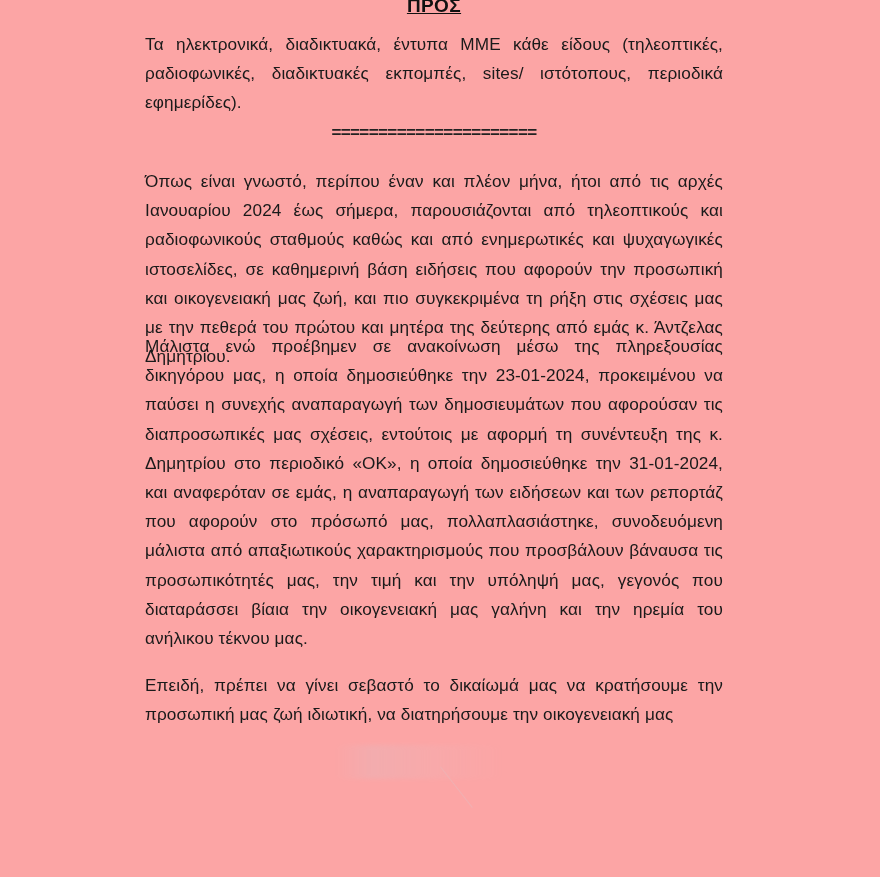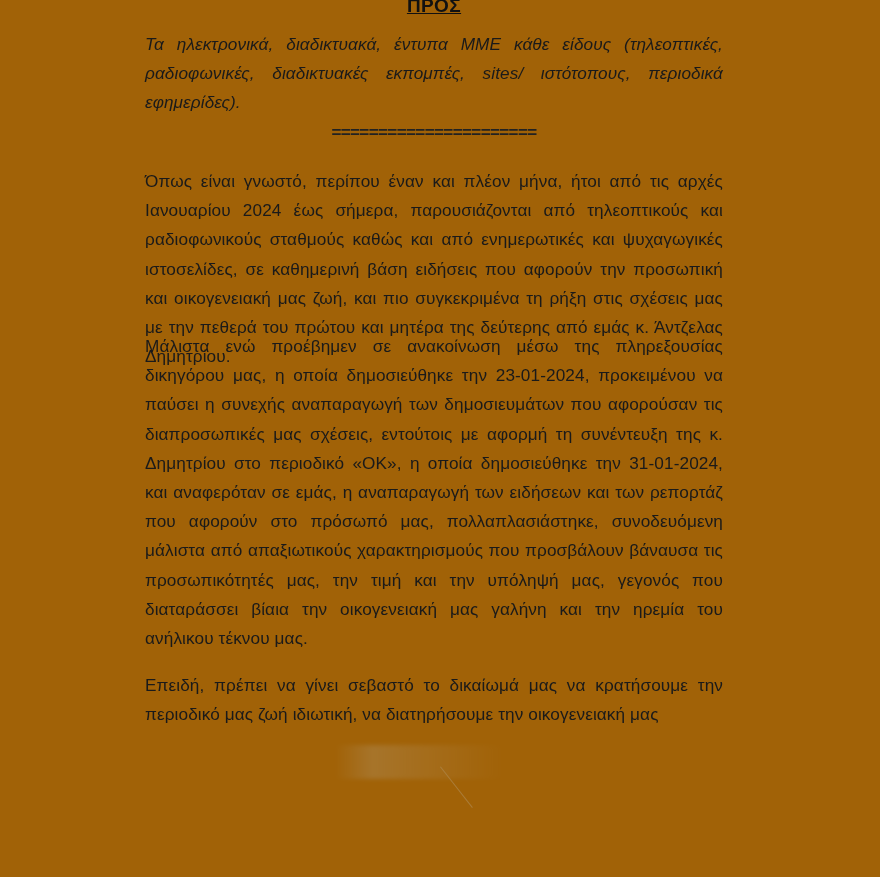--- a/index.html
+++ b/index.html
@@ -13,21 +13,21 @@
     overflow: hidden;
     font-family: "Liberation Sans", "DejaVu Sans", sans-serif;
     color: #161616;
     position: relative;
   }
 
   .page {
     position: relative;
     width: 880px;
     height: 877px;
-    background: #a16207;
+    background: #fca5a5;
     overflow: hidden;
   }
 
   
   .scan-artifact {
     position: absolute;
     left: 300px;
     top: 745px;
     width: 300px;
     height: 120px;
@@ -101,21 +101,21 @@
     text-align: center;
     letter-spacing: -0.6px;
     font-weight: 700;
     color: #222;
     margin: 0;
     white-space: nowrap;
     overflow: hidden;
   }
 
   
-  #addressee-block { position: absolute; left: 0; top: 30px;  width: 578px; font-style: italic; }
+  #addressee-block { position: absolute; left: 0; top: 30px;  width: 578px; }
   #separator-block { position: absolute; left: 0; top: 122px; width: 578px; }
   #para-1-block    { position: absolute; left: 0; top: 149px; width: 578px; margin-top: 18px; }
   #para-2-block    { position: absolute; left: 0; top: 332px; width: 578px; }
   #para-3-block    { position: absolute; left: 0; top: 671px; width: 578px; }
 </style>
 </head>
 <body>
 
 <div class="page">
 
@@ -133,21 +133,21 @@
 
     <div id="para-1-block">
       <p class="para last-line-left">Όπως είναι γνωστό, περίπου έναν και πλέον μήνα, ήτοι από τις αρχές Ιανουαρίου 2024 έως σήμερα, παρουσιάζονται από τηλεοπτικούς και ραδιοφωνικούς σταθμούς καθώς και από ενημερωτικές και ψυχαγωγικές ιστοσελίδες, σε καθημερινή βάση ειδήσεις που αφορούν την προσωπική και οικογενειακή μας ζωή, και πιο συγκεκριμένα τη ρήξη στις σχέσεις μας με την πεθερά του πρώτου και μητέρα της δεύτερης από εμάς κ. Άντζελας Δημητρίου.</p>
     </div>
 
     <div id="para-2-block">
       <p class="para last-line-left">Μάλιστα ενώ προέβημεν σε ανακοίνωση μέσω της πληρεξουσίας δικηγόρου μας, η οποία δημοσιεύθηκε την 23-01-2024, προκειμένου να παύσει η συνεχής αναπαραγωγή των δημοσιευμάτων που αφορούσαν τις διαπροσωπικές μας σχέσεις, εντούτοις με αφορμή τη συνέντευξη της κ. Δημητρίου στο περιοδικό «ΟΚ», η οποία δημοσιεύθηκε την 31-01-2024, και αναφερόταν σε εμάς, η αναπαραγωγή των ειδήσεων και των ρεπορτάζ που αφορούν στο πρόσωπό μας, πολλαπλασιάστηκε, συνοδευόμενη μάλιστα από απαξιωτικούς χαρακτηρισμούς που προσβάλουν βάναυσα τις προσωπικότητές μας, την τιμή και την υπόληψή μας, γεγονός που διαταράσσει βίαια την οικογενειακή μας γαλήνη και την ηρεμία του ανήλικου τέκνου μας.</p>
     </div>
 
     <div id="para-3-block">
-      <p class="para last-line-left">Επειδή, πρέπει να γίνει σεβαστό το δικαίωμά μας να κρατήσουμε την περιοδικό μας ζωή ιδιωτική, να διατηρήσουμε την οικογενειακή μας</p>
+      <p class="para last-line-left">Επειδή, πρέπει να γίνει σεβαστό το δικαίωμά μας να κρατήσουμε την προσωπική μας ζωή ιδιωτική, να διατηρήσουμε την οικογενειακή μας</p>
     </div>
 
   </div>
 
   <div class="scan-artifact">
     <div class="smudge"></div>
     <div class="fold"></div>
   </div>
 
 </div>

